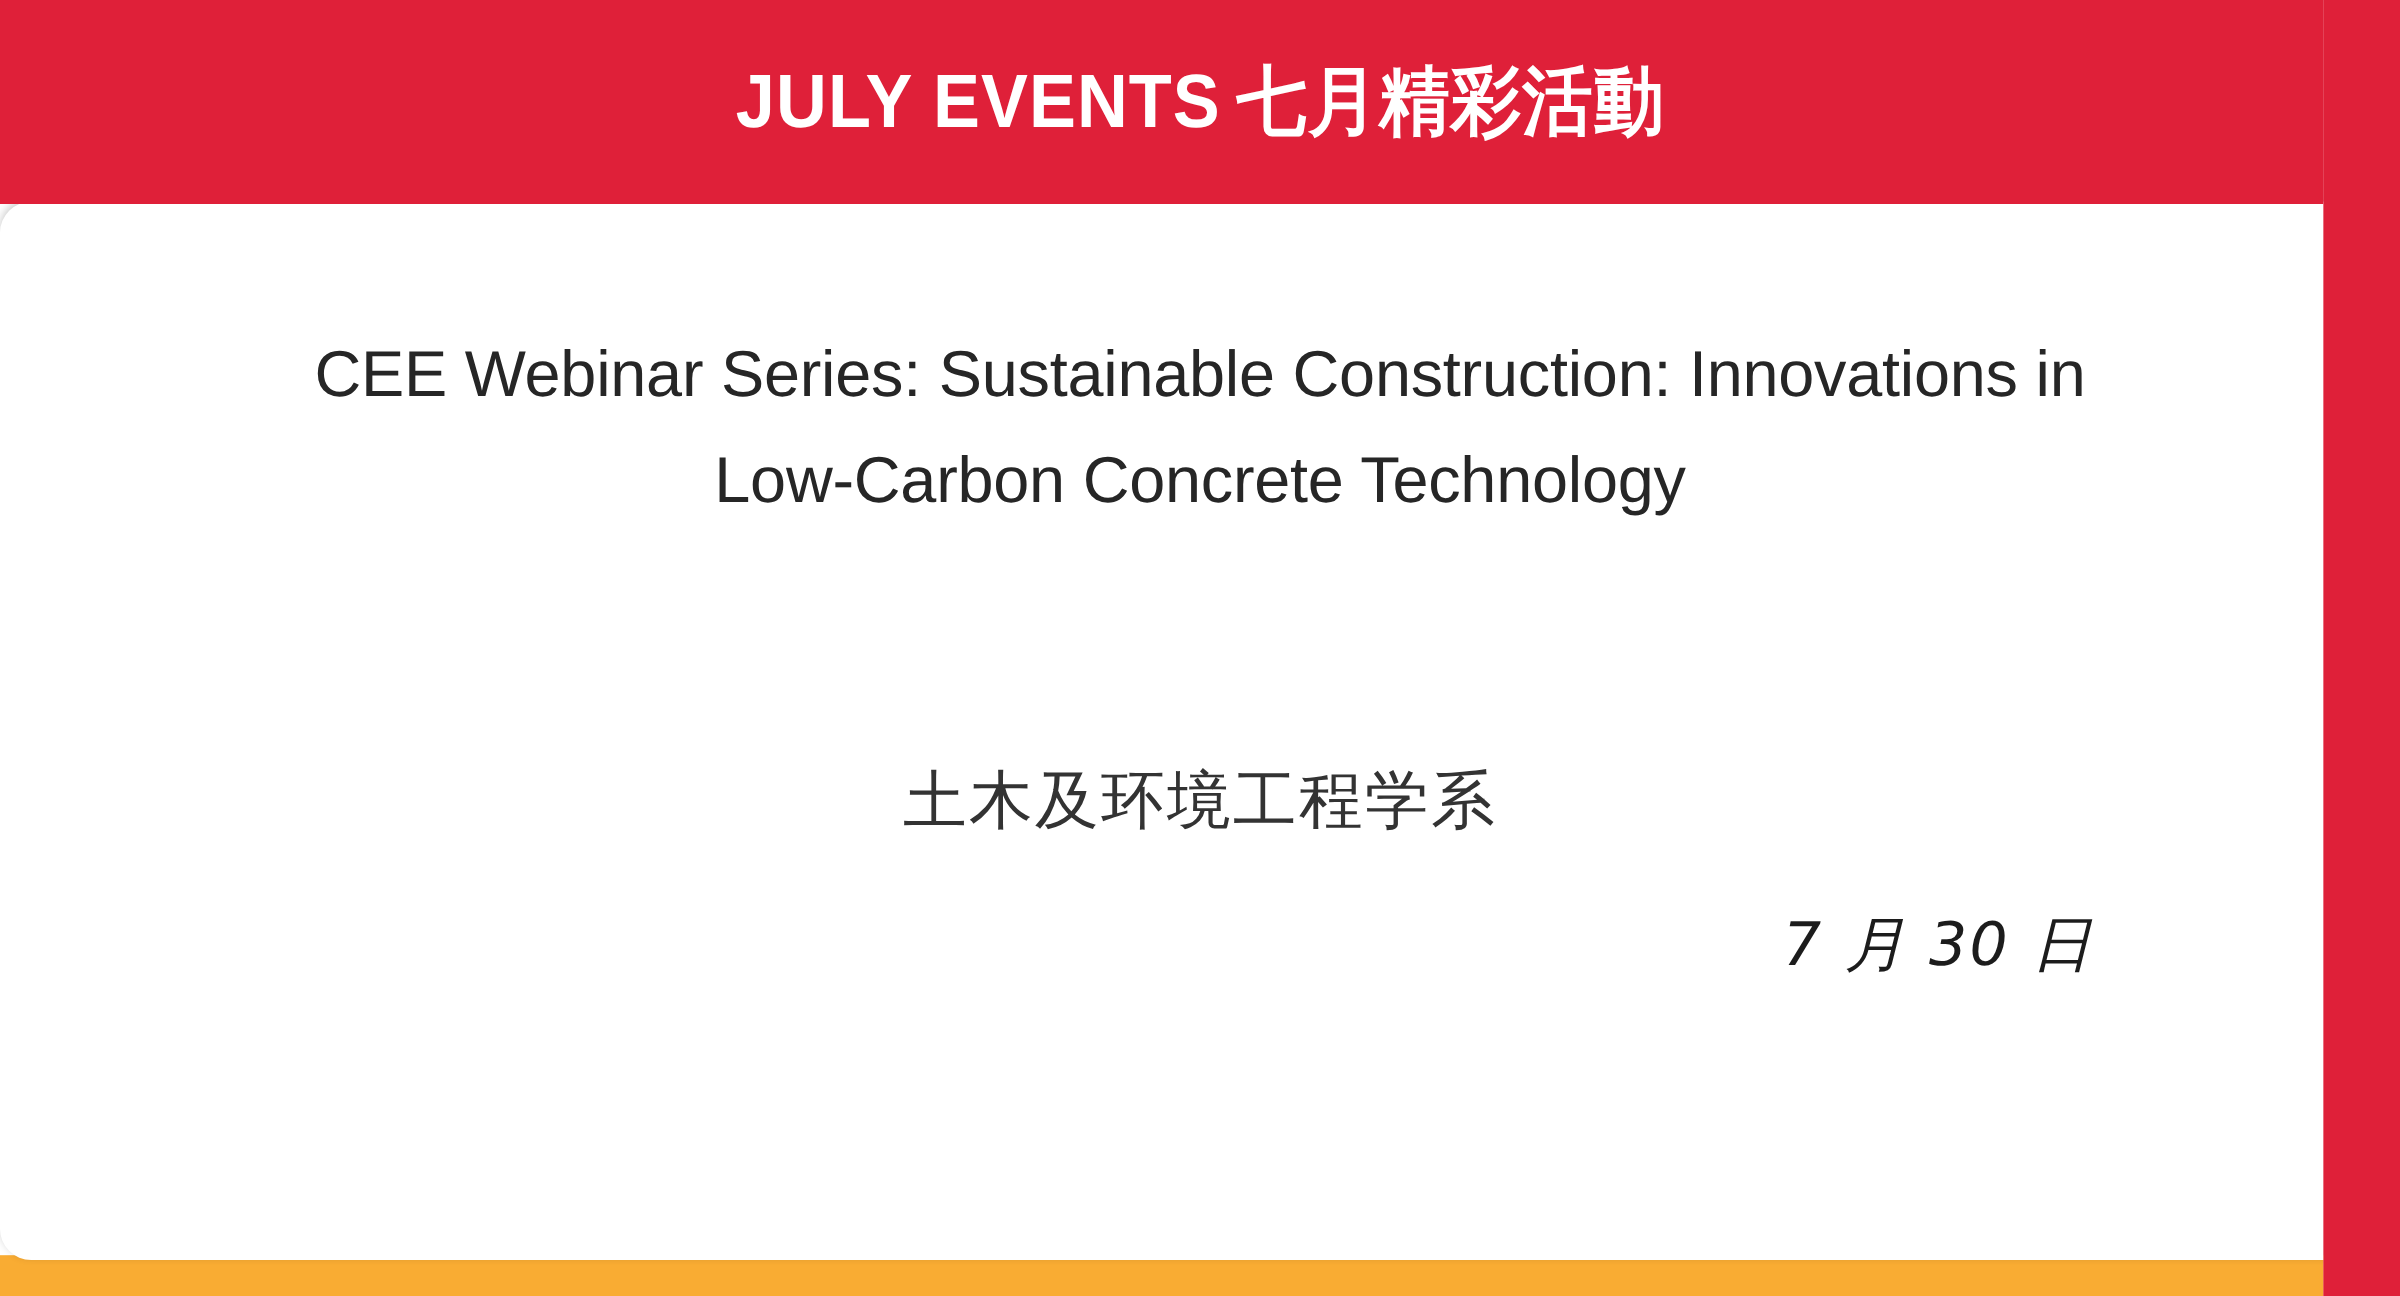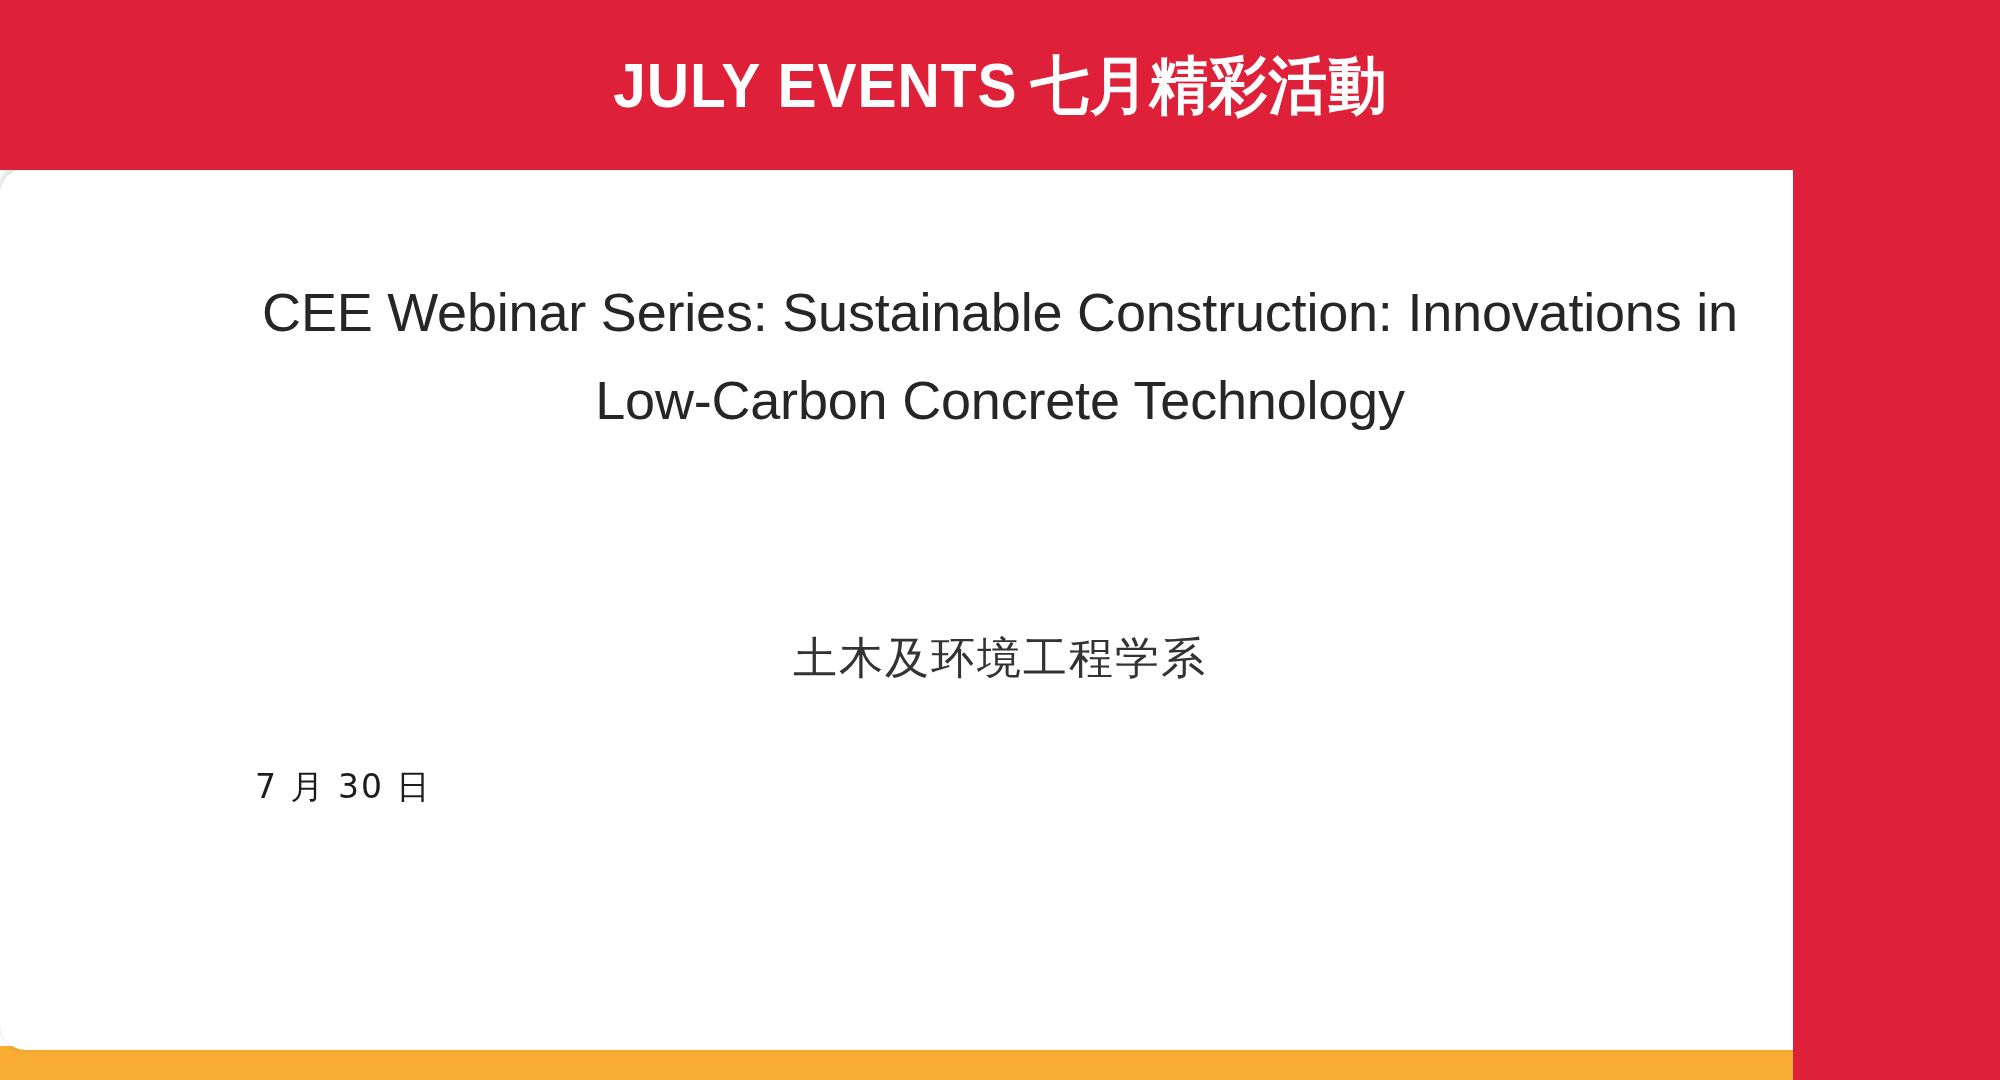--- a/index.html
+++ b/index.html
@@ -12,21 +12,21 @@
     width: 2000px;
     height: 1080px;
     overflow: hidden;
     font-family: "Liberation Sans", "DejaVu Sans", sans-serif;
     background: #DF2039;
   }
 
   
   .poster {
     position: relative;
-    width: 1793px;
+    width: 1936px;
     height: 1080px;
     background: #ffffff;
     overflow: hidden;
   }
 
   
   .banner {
     position: absolute;
     left: 0;
     top: 0;
@@ -107,43 +107,44 @@
     font-weight: 400;
     font-size: 54px;
     line-height: 88px;
     color: #262626;
     letter-spacing: -0.2px;
   }
 
   .department {
     position: absolute;
     left: 255px;
-    top: 460px;
+    top: 470px;
     width: 1490px;
     text-align: center;
     font-family: "DejaVu Sans", "Liberation Sans", sans-serif;
     font-weight: 400;
-    font-size: 44px;
+    font-size: 53px;
     line-height: 60px;
     color: #333333;
     letter-spacing: 2px;
   }
 
   .event-date {
     position: absolute;
     left: 255px;
     top: 588px;
     width: 1490px;
-    text-align: left;
+    text-align: right;
     font-family: "DejaVu Sans", "Liberation Sans", sans-serif;
     font-weight: 400;
-    font-size: 33px;
+    font-size: 50px;
     line-height: 62px;
     color: #1C1C1C;
     letter-spacing: 2px;
+    font-style: italic;
   }
 </style>
 </head>
 <body>
 
 <div class="poster">
 
   <div class="banner">
     <div class="banner-title">
       <span class="en">JULY EVENTS</span><span class="zh">七月精彩活動</span>

